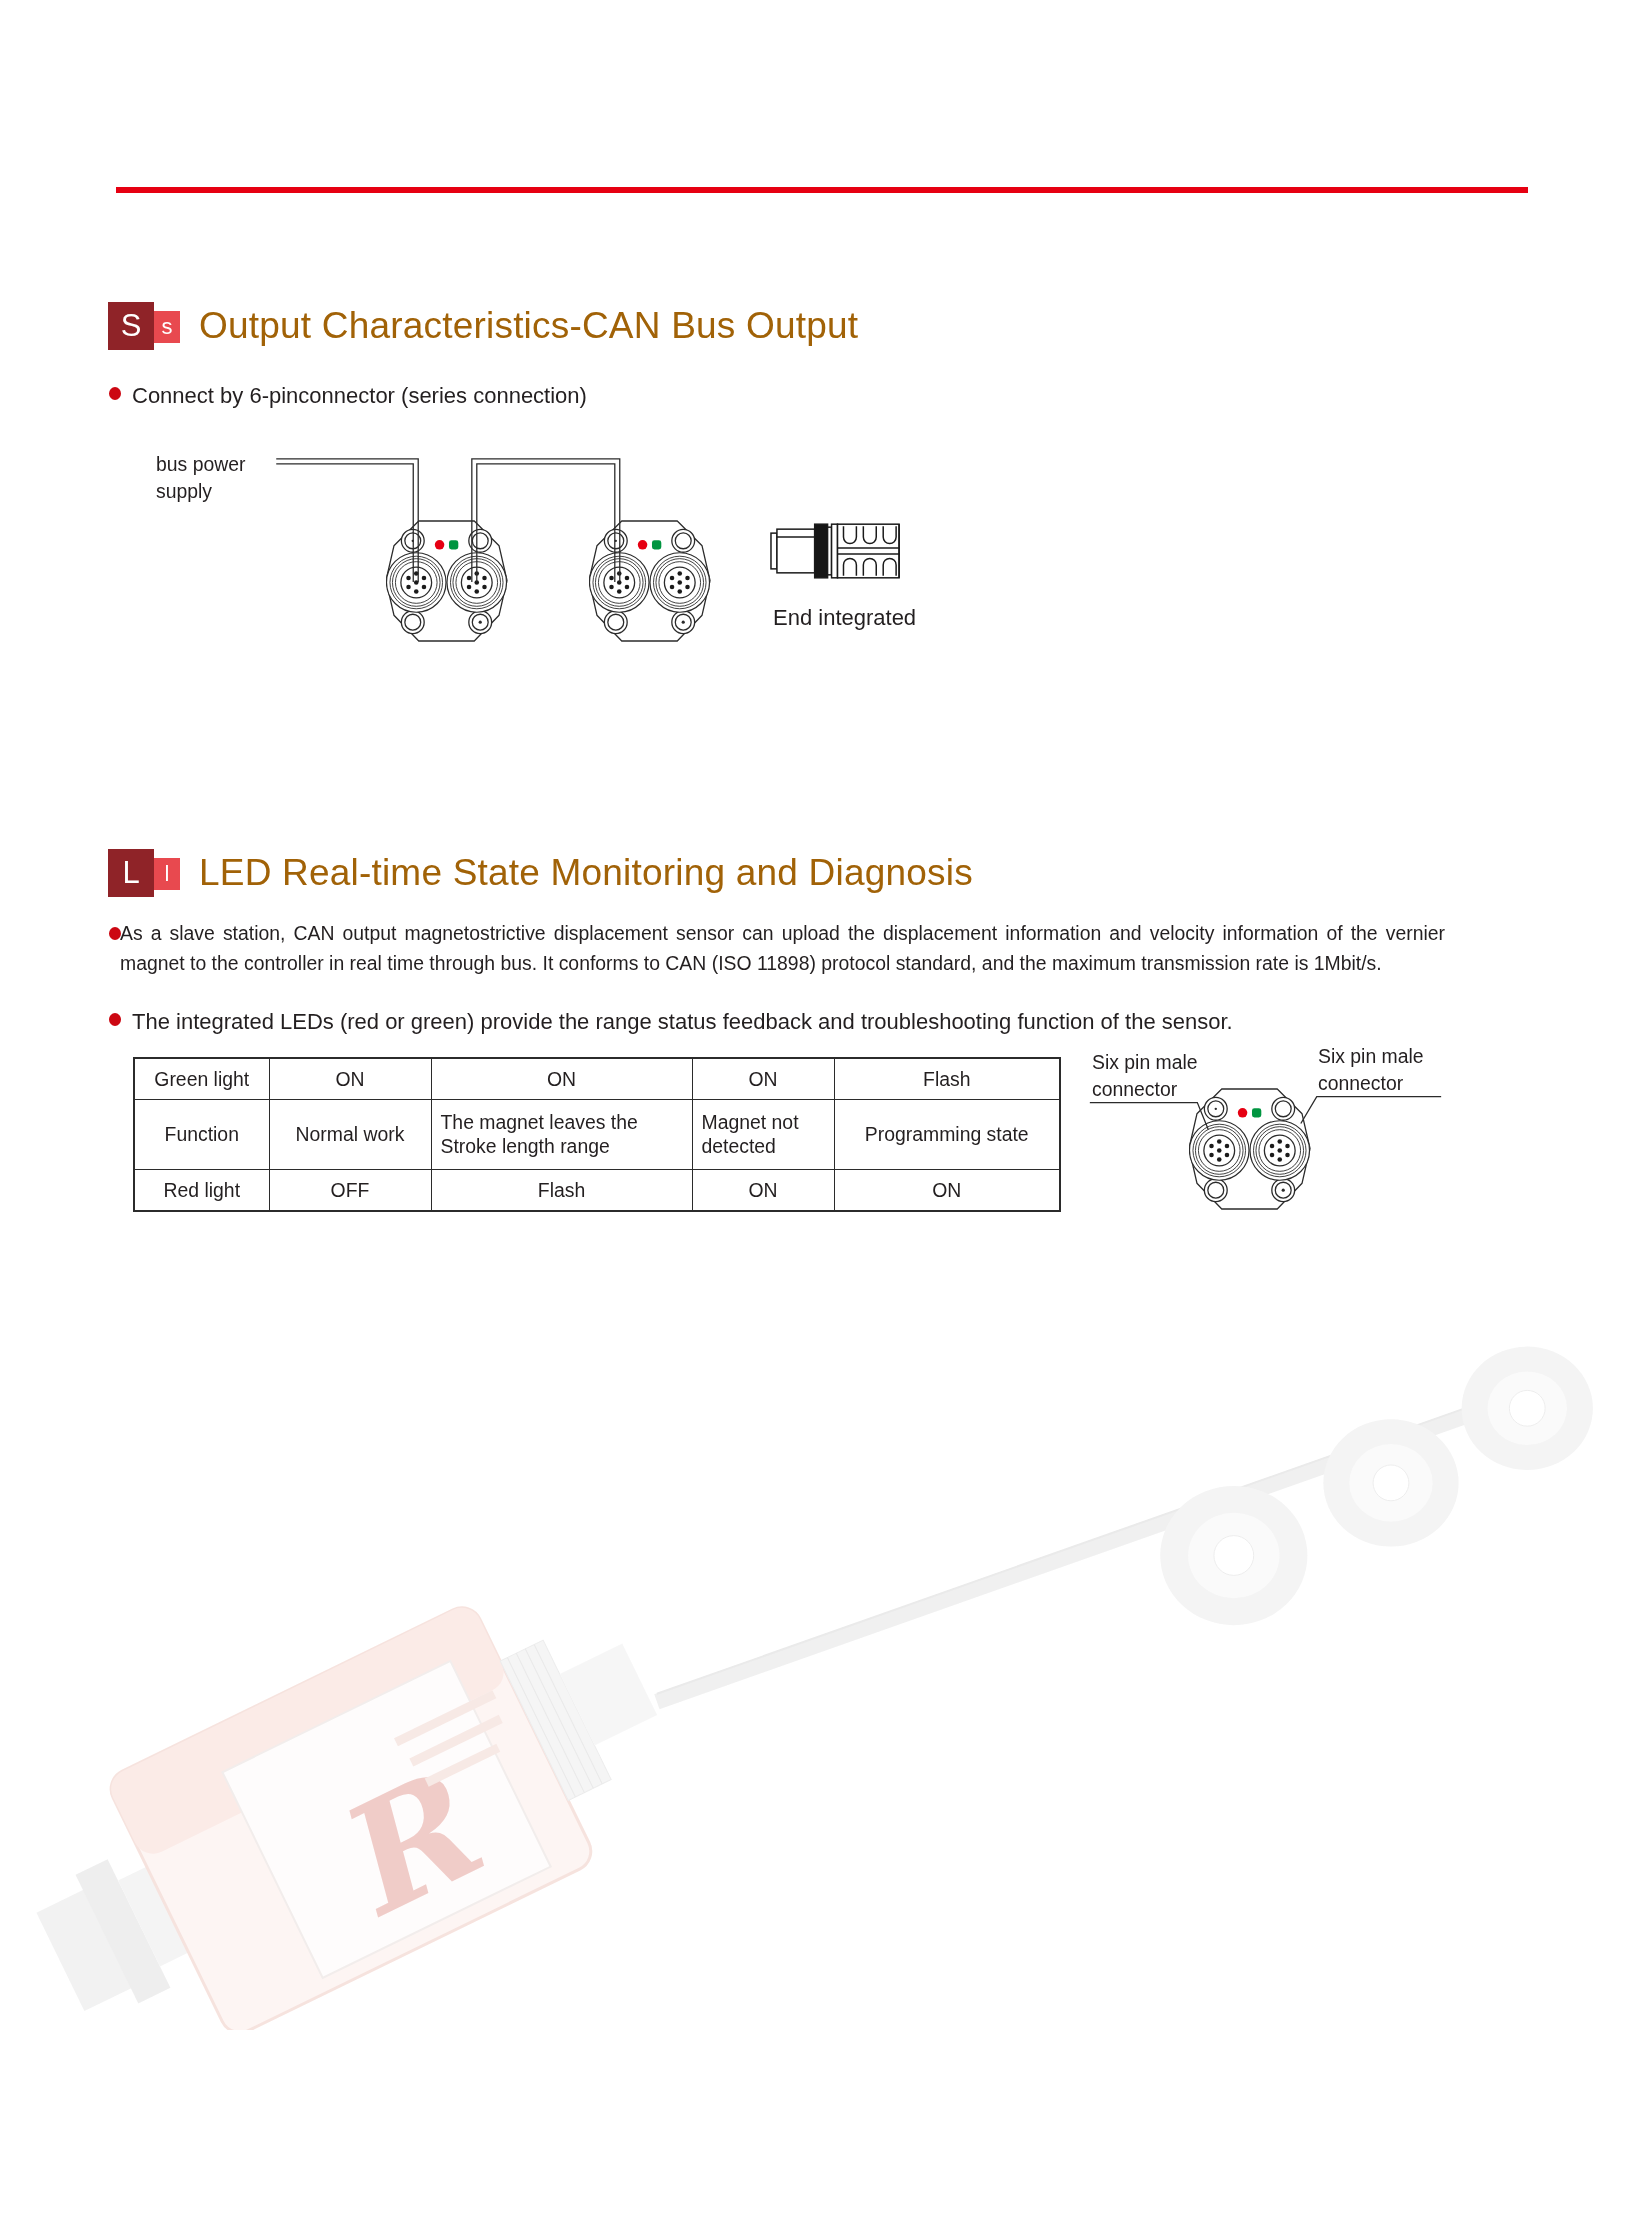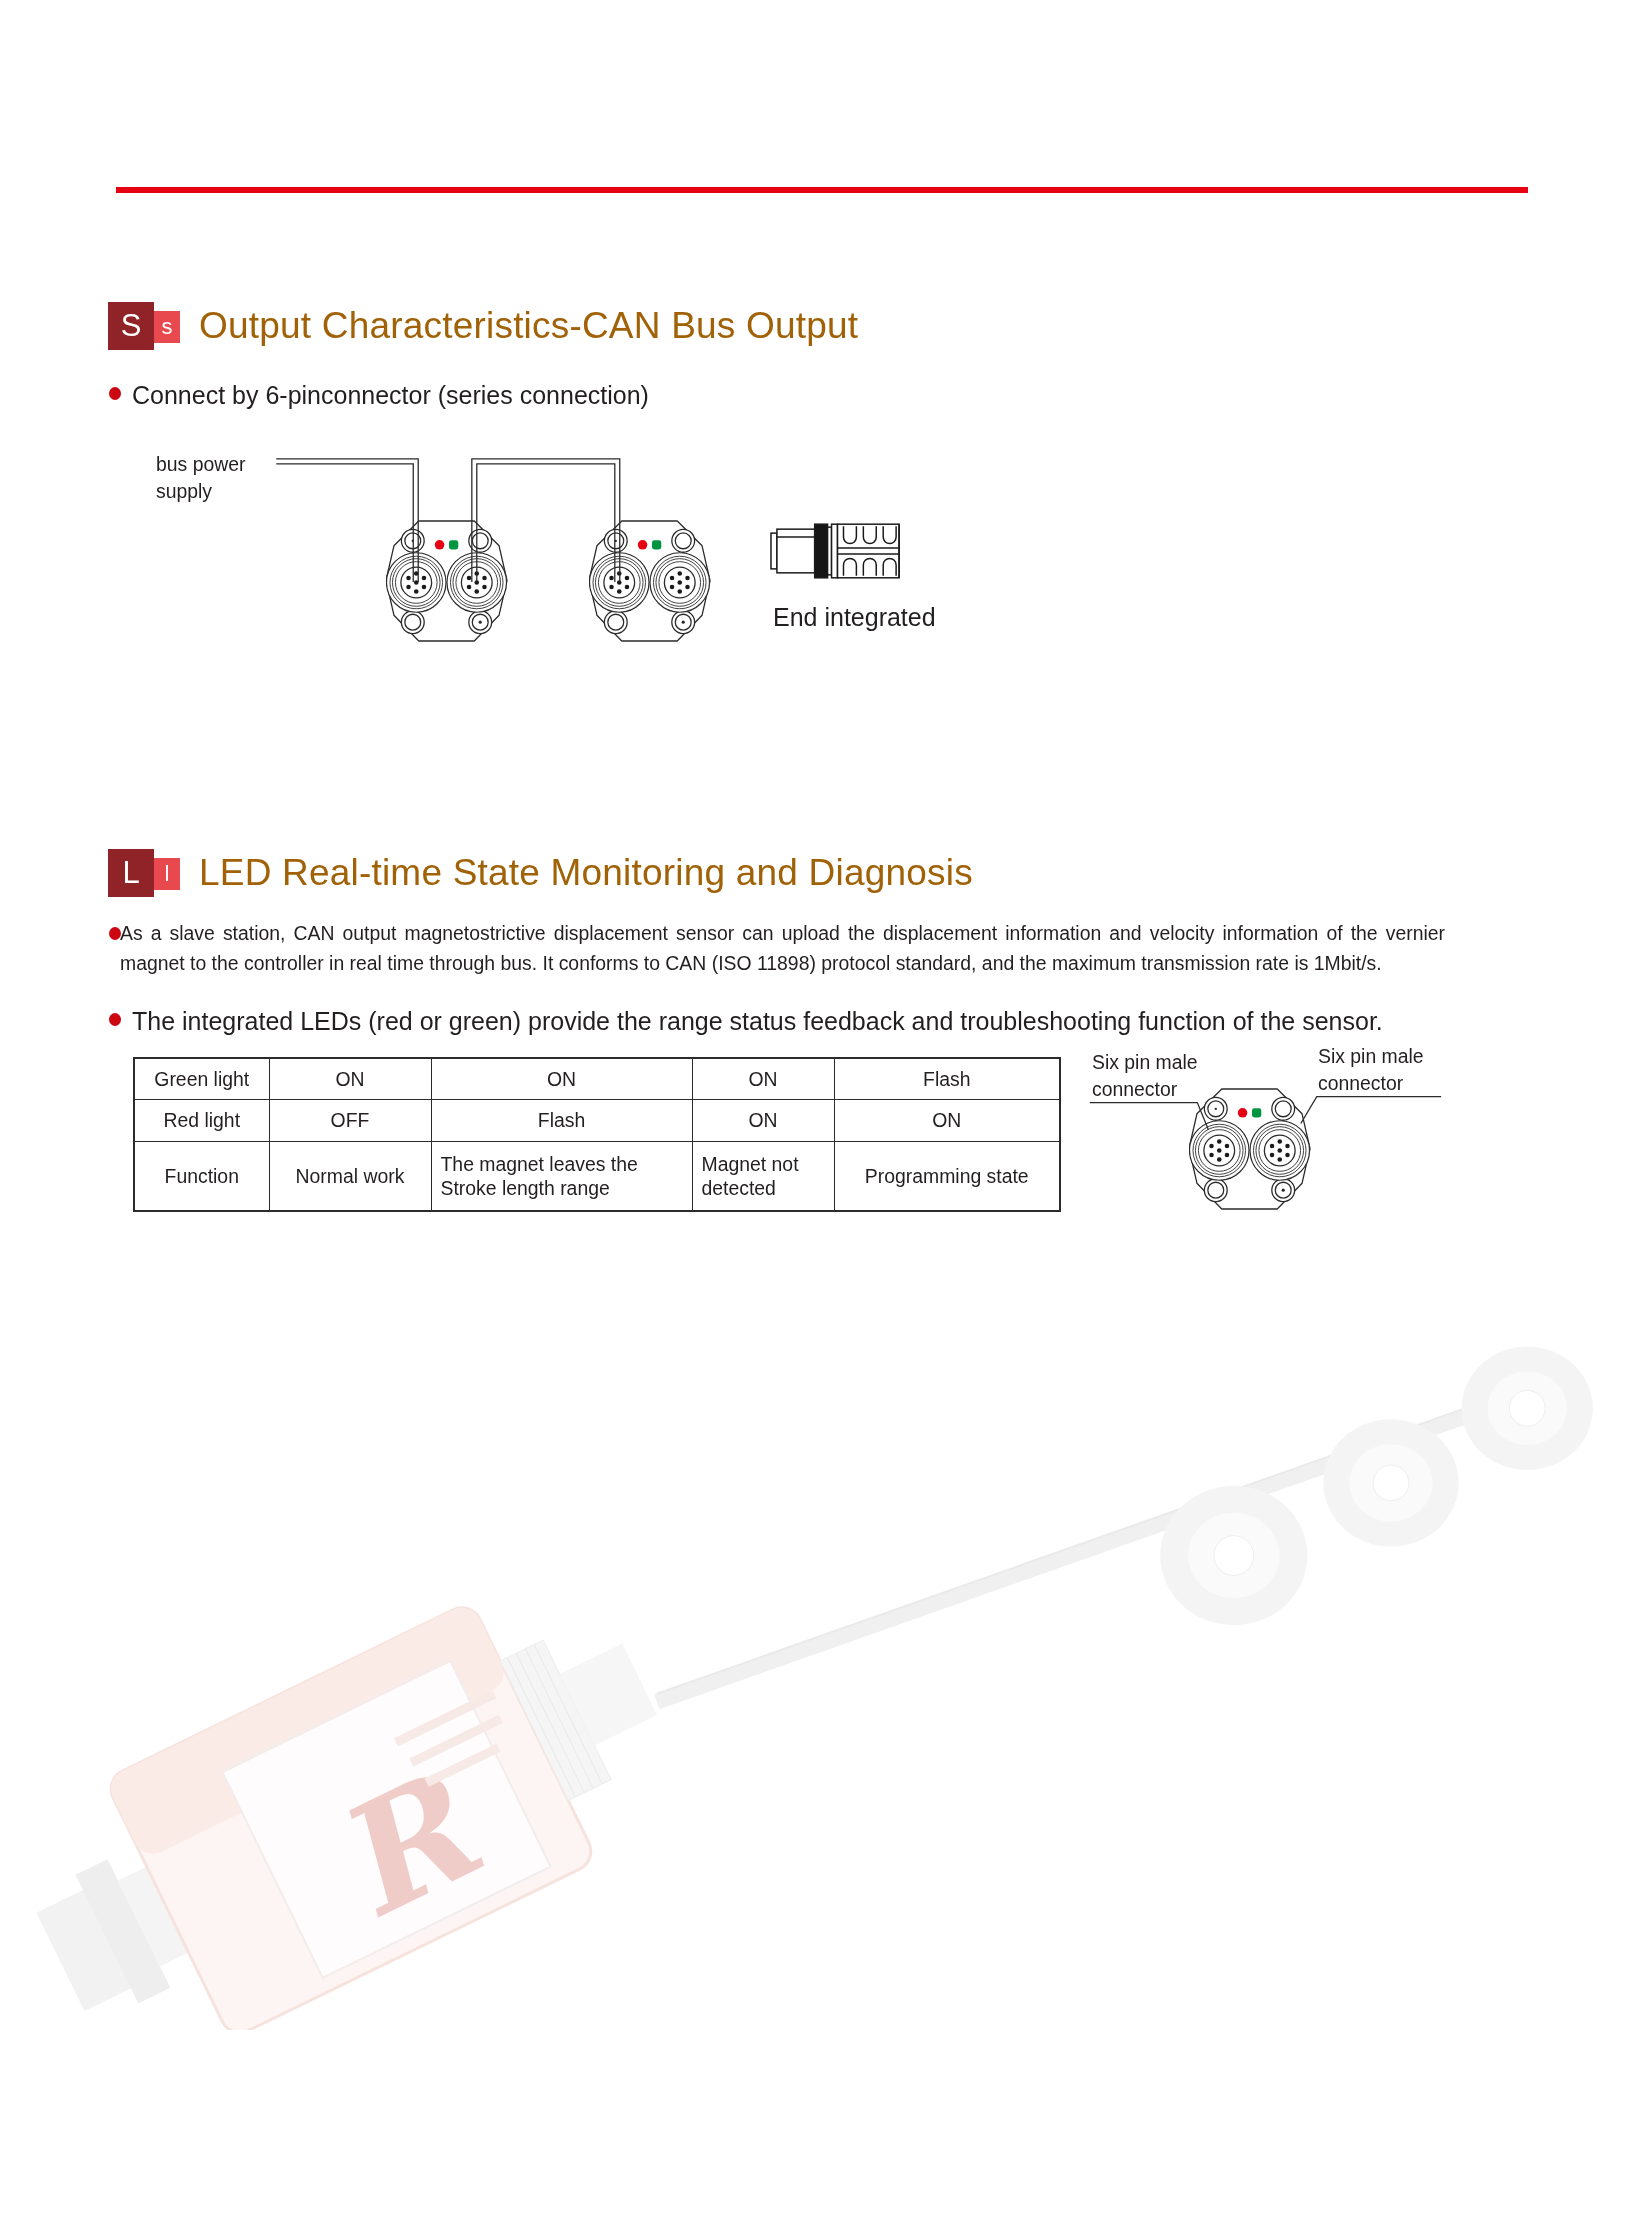--- a/index.html
+++ b/index.html
@@ -21,21 +21,21 @@
   }
   .badge-light {
     width:26px; height:32px; background:#e8494f; color:#ffffff;
     display:flex; align-items:center; justify-content:center;
     font-size:22px; z-index:1;
   }
   .sec-title { font-size:37px; line-height:48px; color:#a16207; letter-spacing:0.2px; white-space:nowrap; }
 
   
   .bullet-dot { width:12px; height:13px; border-radius:50%; background:#cc0712; }
-  .bullet-text { font-size:25px; line-height:29.5px; white-space:nowrap; }
+  .bullet-text { font-size:22px; line-height:29.5px; white-space:nowrap; }
   .para {
     font-size:19.4px; line-height:29.5px; width:1325px;
     text-align:justify; text-justify:inter-word;
   }
 
   
   .diag-label { font-size:19.4px; line-height:27px; white-space:pre-line; }
 
   
   table.led { border-collapse:collapse; table-layout:fixed; }
@@ -212,34 +212,34 @@
       <col style="width:226px">
   </colgroup>
   <tbody>
       <tr style="height:41px">
     <td>Green light</td>
     <td>ON</td>
     <td>ON</td>
     <td>ON</td>
     <td>Flash</td>
   </tr>
-  <tr style="height:42px">
-    <td>Red light</td>
-    <td>OFF</td>
-    <td>Flash</td>
-    <td>ON</td>
-    <td>ON</td>
-  </tr>
   <tr style="height:70px">
     <td>Function</td>
     <td>Normal work</td>
     <td class="left">The magnet leaves the Stroke length range</td>
     <td class="left">Magnet not detected</td>
     <td>Programming state</td>
   </tr>
+  <tr style="height:42px">
+    <td>Red light</td>
+    <td>OFF</td>
+    <td>Flash</td>
+    <td>ON</td>
+    <td>ON</td>
+  </tr>
 </tbody>
   </table>
 
 <svg class="abs" style="left:1189px; top:1087px;" width="122" height="125" viewBox="0 0 123 126">
   <use href="#sensor-head"></use>
 </svg>
 
 <svg class="abs" style="left:1055px; top:1020px;" width="418" height="219" viewBox="0 0 420 220">
   <g stroke="#2b2b2b" stroke-width="1.3" fill="none">
     <path d="M35,83 H143 L154,110"></path>

